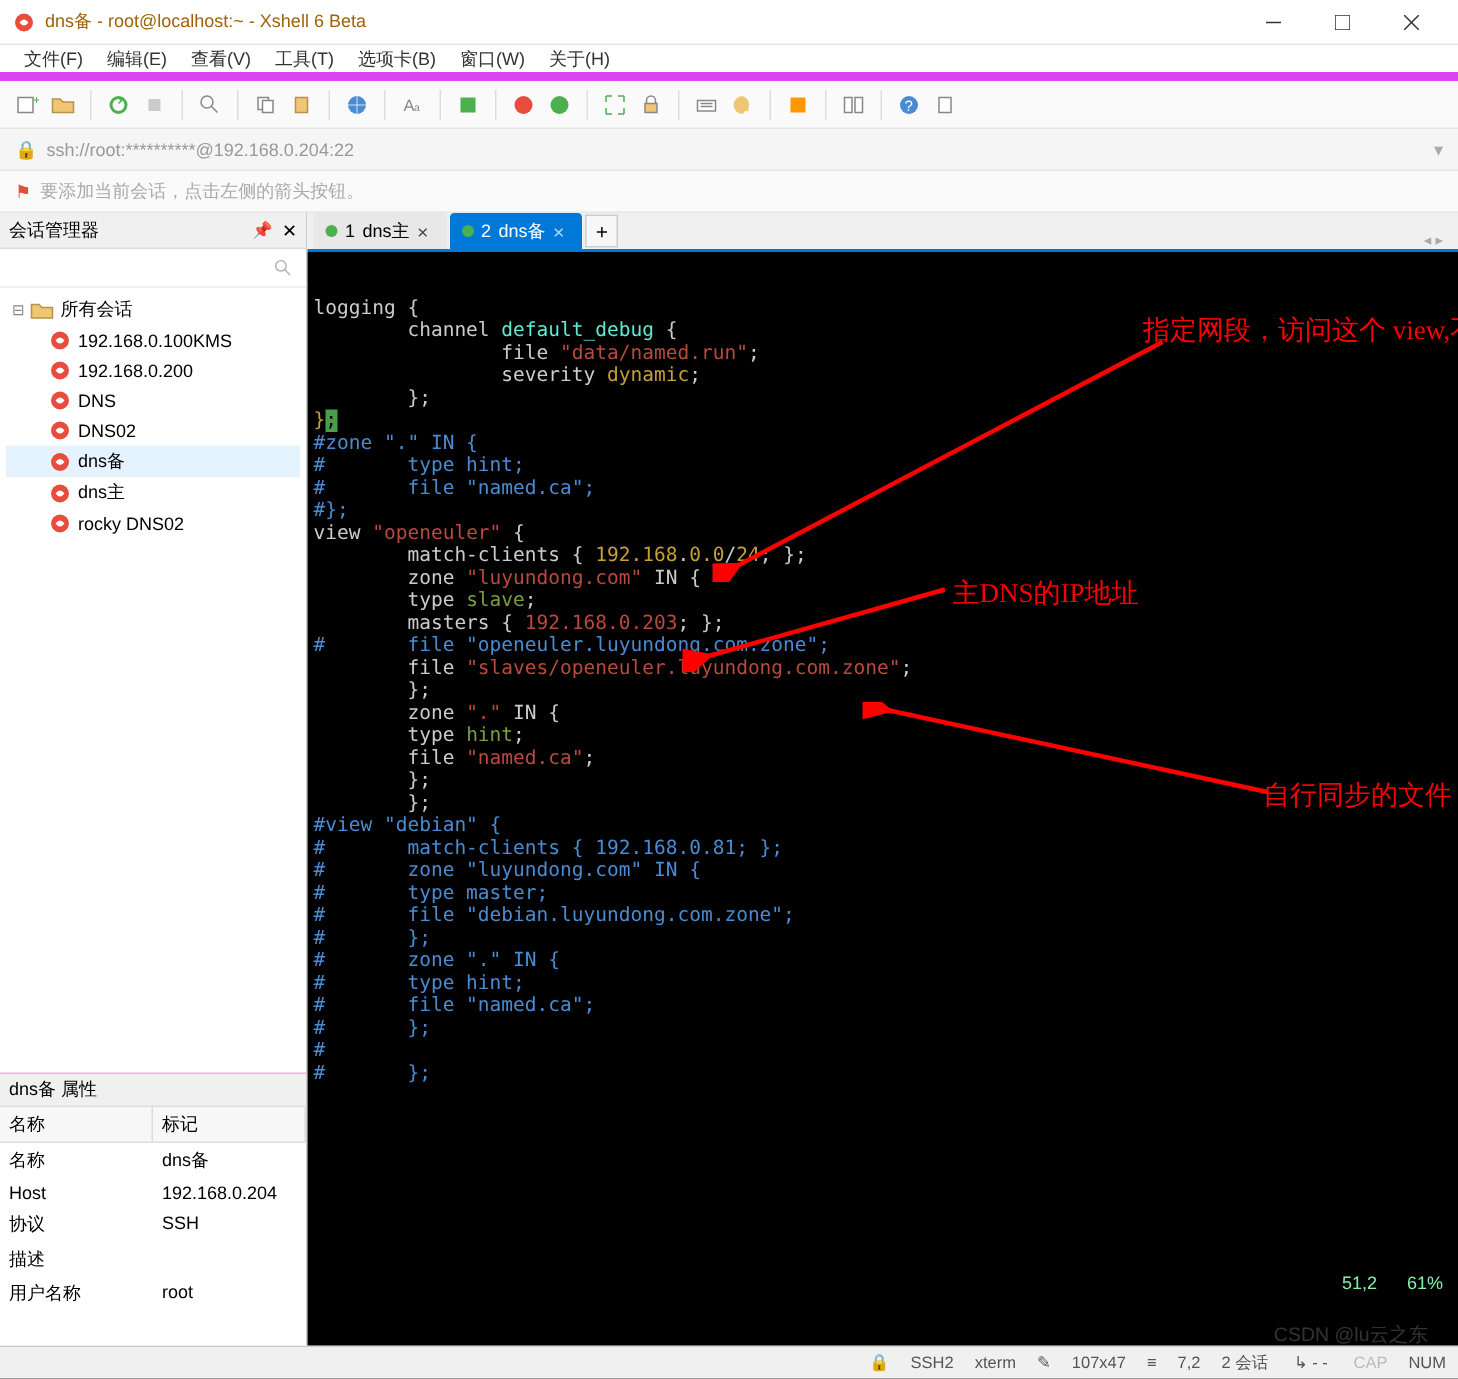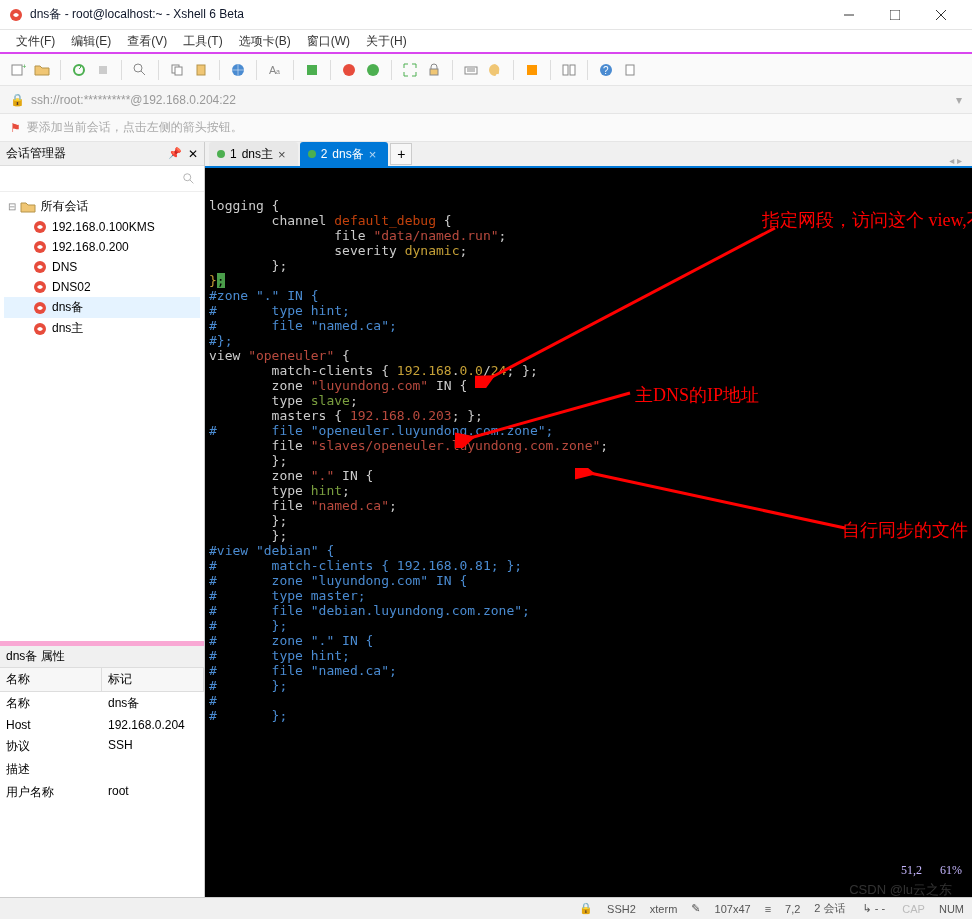--- a/index.html
+++ b/index.html
@@ -1,59 +1,59 @@
 <!DOCTYPE html>
 <html><head>
 <meta charset="utf-8">
 <style>
 * { box-sizing: border-box; margin: 0; padding: 0; }
 body { font-family: "Microsoft YaHei", Tahoma, sans-serif; font-size: 12px; background: #fff; width: 972px; height: 919px; overflow: hidden; position: relative; }
 .titlebar { height: 30px; background: #fff; border-bottom: 1px solid #e5e5e5; display: flex; align-items: center; padding: 0 8px; }
 .titlebar .icon { width: 16px; height: 16px; margin-right: 6px; }
-.titlebar .title { flex: 1; font-size: 12px; color: #0f172a; }
+.titlebar .title { flex: 1; font-size: 12px; color: #a16207; }
 .winbtn { width: 46px; height: 30px; display: flex; align-items: center; justify-content: center; color: #333; }
 .winbtn svg { width: 10px; height: 10px; }
-.menubar { height: 24px; display: flex; align-items: center; padding: 0 10px; gap: 4px; border-bottom: 2px solid #d946ef; }
+.menubar { height: 24px; display: flex; align-items: center; padding: 0 10px; gap: 4px; border-bottom: 6px solid #d946ef; }
 .menubar span { padding: 2px 6px; color: #333; cursor: pointer; }
 .toolbar { height: 32px; display: flex; align-items: center; padding: 0 8px; gap: 4px; border-bottom: 1px solid #e5e5e5; background: #fafafa; }
 .tb-ico { width: 20px; height: 20px; display: flex; align-items: center; justify-content: center; border-radius: 3px; }
 .tb-sep { width: 1px; height: 20px; background: #ddd; margin: 0 4px; }
 .addrbar { height: 28px; display: flex; align-items: center; padding: 0 10px; background: #f5f5f5; border-bottom: 1px solid #e5e5e5; color: #999; }
 .tipbar { height: 28px; display: flex; align-items: center; padding: 0 10px; background: #fafafa; border-bottom: 1px solid #e5e5e5; color: #aaa; }
 .body { display: flex; height: 755px; }
 .sidebar { width: 205px; border-right: 1px solid #ccc; display: flex; flex-direction: column; background: #fff; }
 .panel-title { height: 24px; background: #f0f0f0; border-bottom: 1px solid #ddd; display: flex; align-items: center; padding: 0 6px; font-size: 12px; }
 .panel-title .spacer { flex: 1; }
 .searchbar { height: 26px; display: flex; align-items: center; justify-content: flex-end; padding: 0 8px; border-bottom: 1px solid #eee; }
 .tree { flex: 1; overflow: auto; padding: 4px 4px; font-size: 12px; }
 .tree-root { display: flex; align-items: center; padding: 2px 4px; }
 .tree-item { display: flex; align-items: center; padding: 2px 4px 2px 28px; }
 .tree-item.sel { background: #e5f3ff; }
 .tree-item .icon, .tree-root .icon { width: 16px; height: 16px; margin-right: 4px; }
-.props { height: 256px; border-top: 5px solid #f9a8d4; font-size: 12px; margin-top: 32px; }
+.props { height: 182px; border-top: 1px solid #f9a8d4; font-size: 12px; margin-top: 32px; }
 .props-title { height: 22px; background: #f0f0f0; border-bottom: 1px solid #ddd; padding: 0 6px; display: flex; align-items: center; }
 .props-hdr { display: flex; border-bottom: 1px solid #ddd; background: #f7f7f7; }
 .props-hdr div { flex: 1; padding: 3px 6px; border-right: 1px solid #ddd; }
 .props-row { display: flex; }
 .props-row div { flex: 1; padding: 3px 6px; }
 .main { flex: 1; display: flex; flex-direction: column; background: #fff; position: relative; }
 .tabs { height: 26px; background: #f0f0f0; border-bottom: 2px solid #0078d7; display: flex; align-items: flex-end; padding: 0 4px; gap: 2px; }
 .tab { height: 24px; padding: 0 12px 0 8px; display: flex; align-items: center; gap: 5px; background: #e8e8e8; border-radius: 3px 3px 0 0; font-size: 12px; cursor: pointer; }
 .tab.active { background: #0078d7; color: #fff; }
 .tab .dot { width: 8px; height: 8px; border-radius: 50%; }
 .tab .close { font-size: 13px; opacity: .7; }
 .tab-add { width: 22px; height: 22px; display: flex; align-items: center; justify-content: center; background: #f7f7f7; border: 1px solid #ccc; font-size: 14px; margin-bottom: 1px; }
 .tab-nav { margin-left: auto; color: #aaa; font-size: 10px; padding-right: 6px; }
 .terminal { flex: 1; background: #000; color: #ccc; font-family: Consolas, monospace; font-size: 13px; line-height: 15px; padding: 0 4px; position: relative; white-space: pre; overflow: hidden; }
 .terminal .l { display: block; }
-.c-white { color: #ccc; } .c-yellow { color: #c5a037; } .c-cyan { color: #c2410c; } .c-green { color: #7a9e3f; } .c-red { color: #b84a3e; } .c-comment { color: #4a8bd1; }
+.c-white { color: #ccc; } .c-yellow { color: #c5a037; } .c-cyan { color: #5eead4; } .c-green { color: #7a9e3f; } .c-red { color: #b84a3e; } .c-comment { color: #4a8bd1; }
 .cursor { background: #4a9d4a; color: #000; }
 .annotation { position: absolute; color: #ff0000; font-family: "Microsoft YaHei"; font-size: 18px; line-height: 24px; pointer-events: none; }
 .arrow { position: absolute; pointer-events: none; }
-.term-status { position: absolute; bottom: 4px; right: 10px; color: #c4b5fd; font-size: 12px; font-family: Liberation Serif, serif; }
+.term-status { position: absolute; bottom: 19px; right: 10px; color: #86efac; font-size: 12px; font-family: Liberation Sans, sans-serif; }
 .statusbar { height: 22px; background: #f0f0f0; border-top: 1px solid #ccc; display: flex; align-items: center; padding: 0 8px; font-size: 11px; color: #555; }
 .statusbar .right { margin-left: auto; display: flex; gap: 14px; align-items: center; }
 .watermark { position: absolute; bottom: 20px; right: 20px; color: rgba(200,200,200,.25); font-size: 13px; font-family: sans-serif; pointer-events: none; }
 </style>
 </head>
 <body>
 
 <div class="titlebar">
   <span class="icon">
     <svg viewBox="0 0 16 16">
@@ -285,20 +285,27 @@
                 <path d="M5 8 Q8 4 11 8 Q8 12 5 8" fill="#fff"></path>
               </svg></span>
             <span>dns备</span>
           </div>
           <div class="tree-item">
             <span class="icon"><svg viewBox="0 0 16 16">
                 <circle cx="8" cy="8" r="6" fill="#e74c3c"></circle>
                 <path d="M5 8 Q8 4 11 8 Q8 12 5 8" fill="#fff"></path>
               </svg></span>
             <span>dns主</span>
+          </div>
+          <div class="tree-item">
+            <span class="icon"><svg viewBox="0 0 16 16">
+                <circle cx="8" cy="8" r="6" fill="#e74c3c"></circle>
+                <path d="M5 8 Q8 4 11 8 Q8 12 5 8" fill="#fff"></path>
+              </svg></span>
+            <span>rocky DNS02</span>
           </div>
         </div>
     </div>
     <div class="props">
       <div class="props-title">dns备 属性</div>
       <div class="props-hdr">
         <div>名称</div>
         <div>标记</div>
       </div>
       <div id="props-rows">

